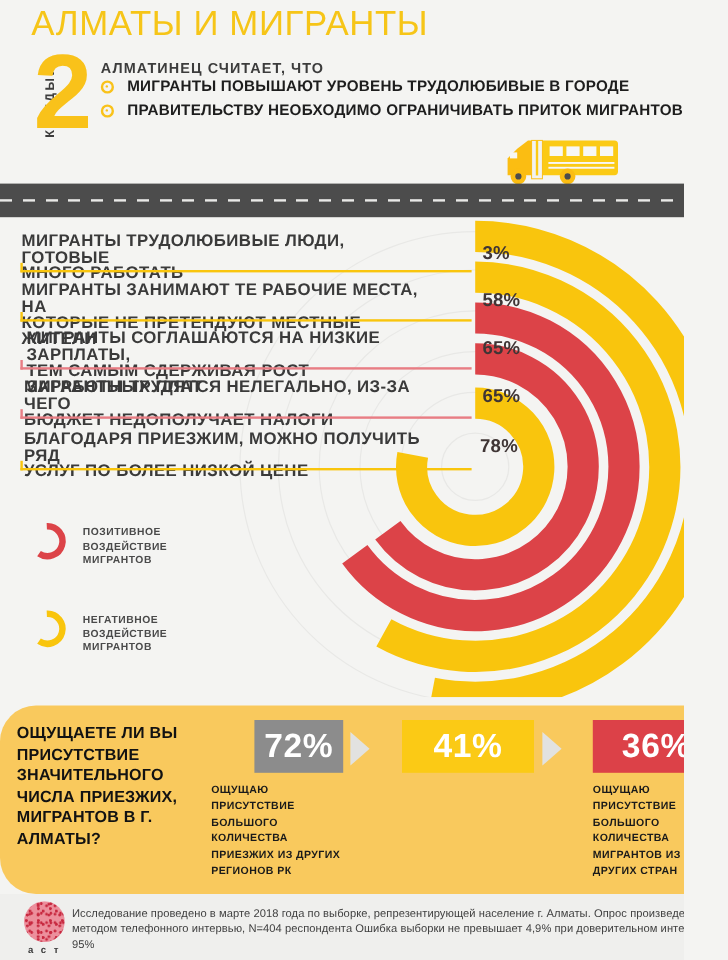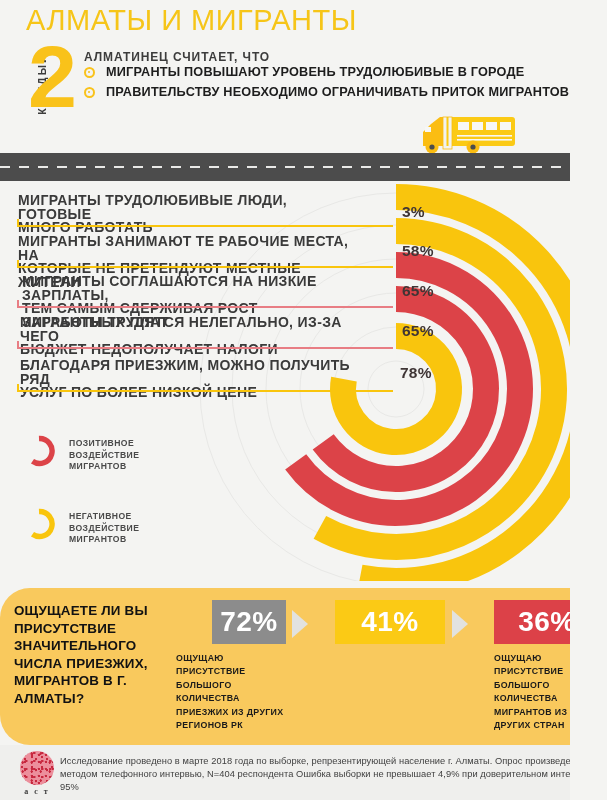--- a/index.html
+++ b/index.html
@@ -94,21 +94,21 @@
   .stat-box{height:44px;display:flex;align-items:center;justify-content:center;}
   .stat-num{font-size:28px;font-weight:bold;color:#ffffff;letter-spacing:.5px;}
   .stat-cap{margin-top:8px;font-size:8.8px;font-weight:bold;color:#1a1a1a;
     line-height:13.4px;letter-spacing:.35px;text-transform:uppercase;}
   .arrow{position:absolute;top:22px;width:0;height:0;
     border-top:14px solid transparent;border-bottom:14px solid transparent;
     border-left:16px solid #e2e2e0;}
 
   
   .footer{position:absolute;left:0;top:745px;width:607px;height:55px;background:#efefed;}
-  .logo{position:absolute;left:14px;top:6px;width:46px;height:46px;font-family:Liberation Serif, serif;}
+  .logo{position:absolute;left:14px;top:6px;width:46px;height:46px;}
   .logo-circ{width:34px;height:34px;margin:0 auto;border-radius:50%;
     background:#ec8f9c;
     background-image:radial-gradient(circle at 30% 28%, #c7283f 1px, transparent 1.4px),
                      radial-gradient(circle at 68% 55%, #c7283f 1px, transparent 1.4px),
                      radial-gradient(circle at 45% 75%, #c7283f 1px, transparent 1.4px),
                      radial-gradient(circle at 80% 25%, #c7283f 1px, transparent 1.4px),
                      radial-gradient(circle at 20% 62%, #c7283f 1px, transparent 1.4px);
     background-size:9px 9px,7px 7px,11px 11px,8px 8px,10px 10px;}
   .logo-txt{text-align:center;font-size:8px;font-weight:bold;color:#3b3b3b;letter-spacing:2px;margin-top:2px;}
   .logo-sub{text-align:center;font-size:3px;color:#9a9a9a;letter-spacing:.2px;margin-top:1px;}

